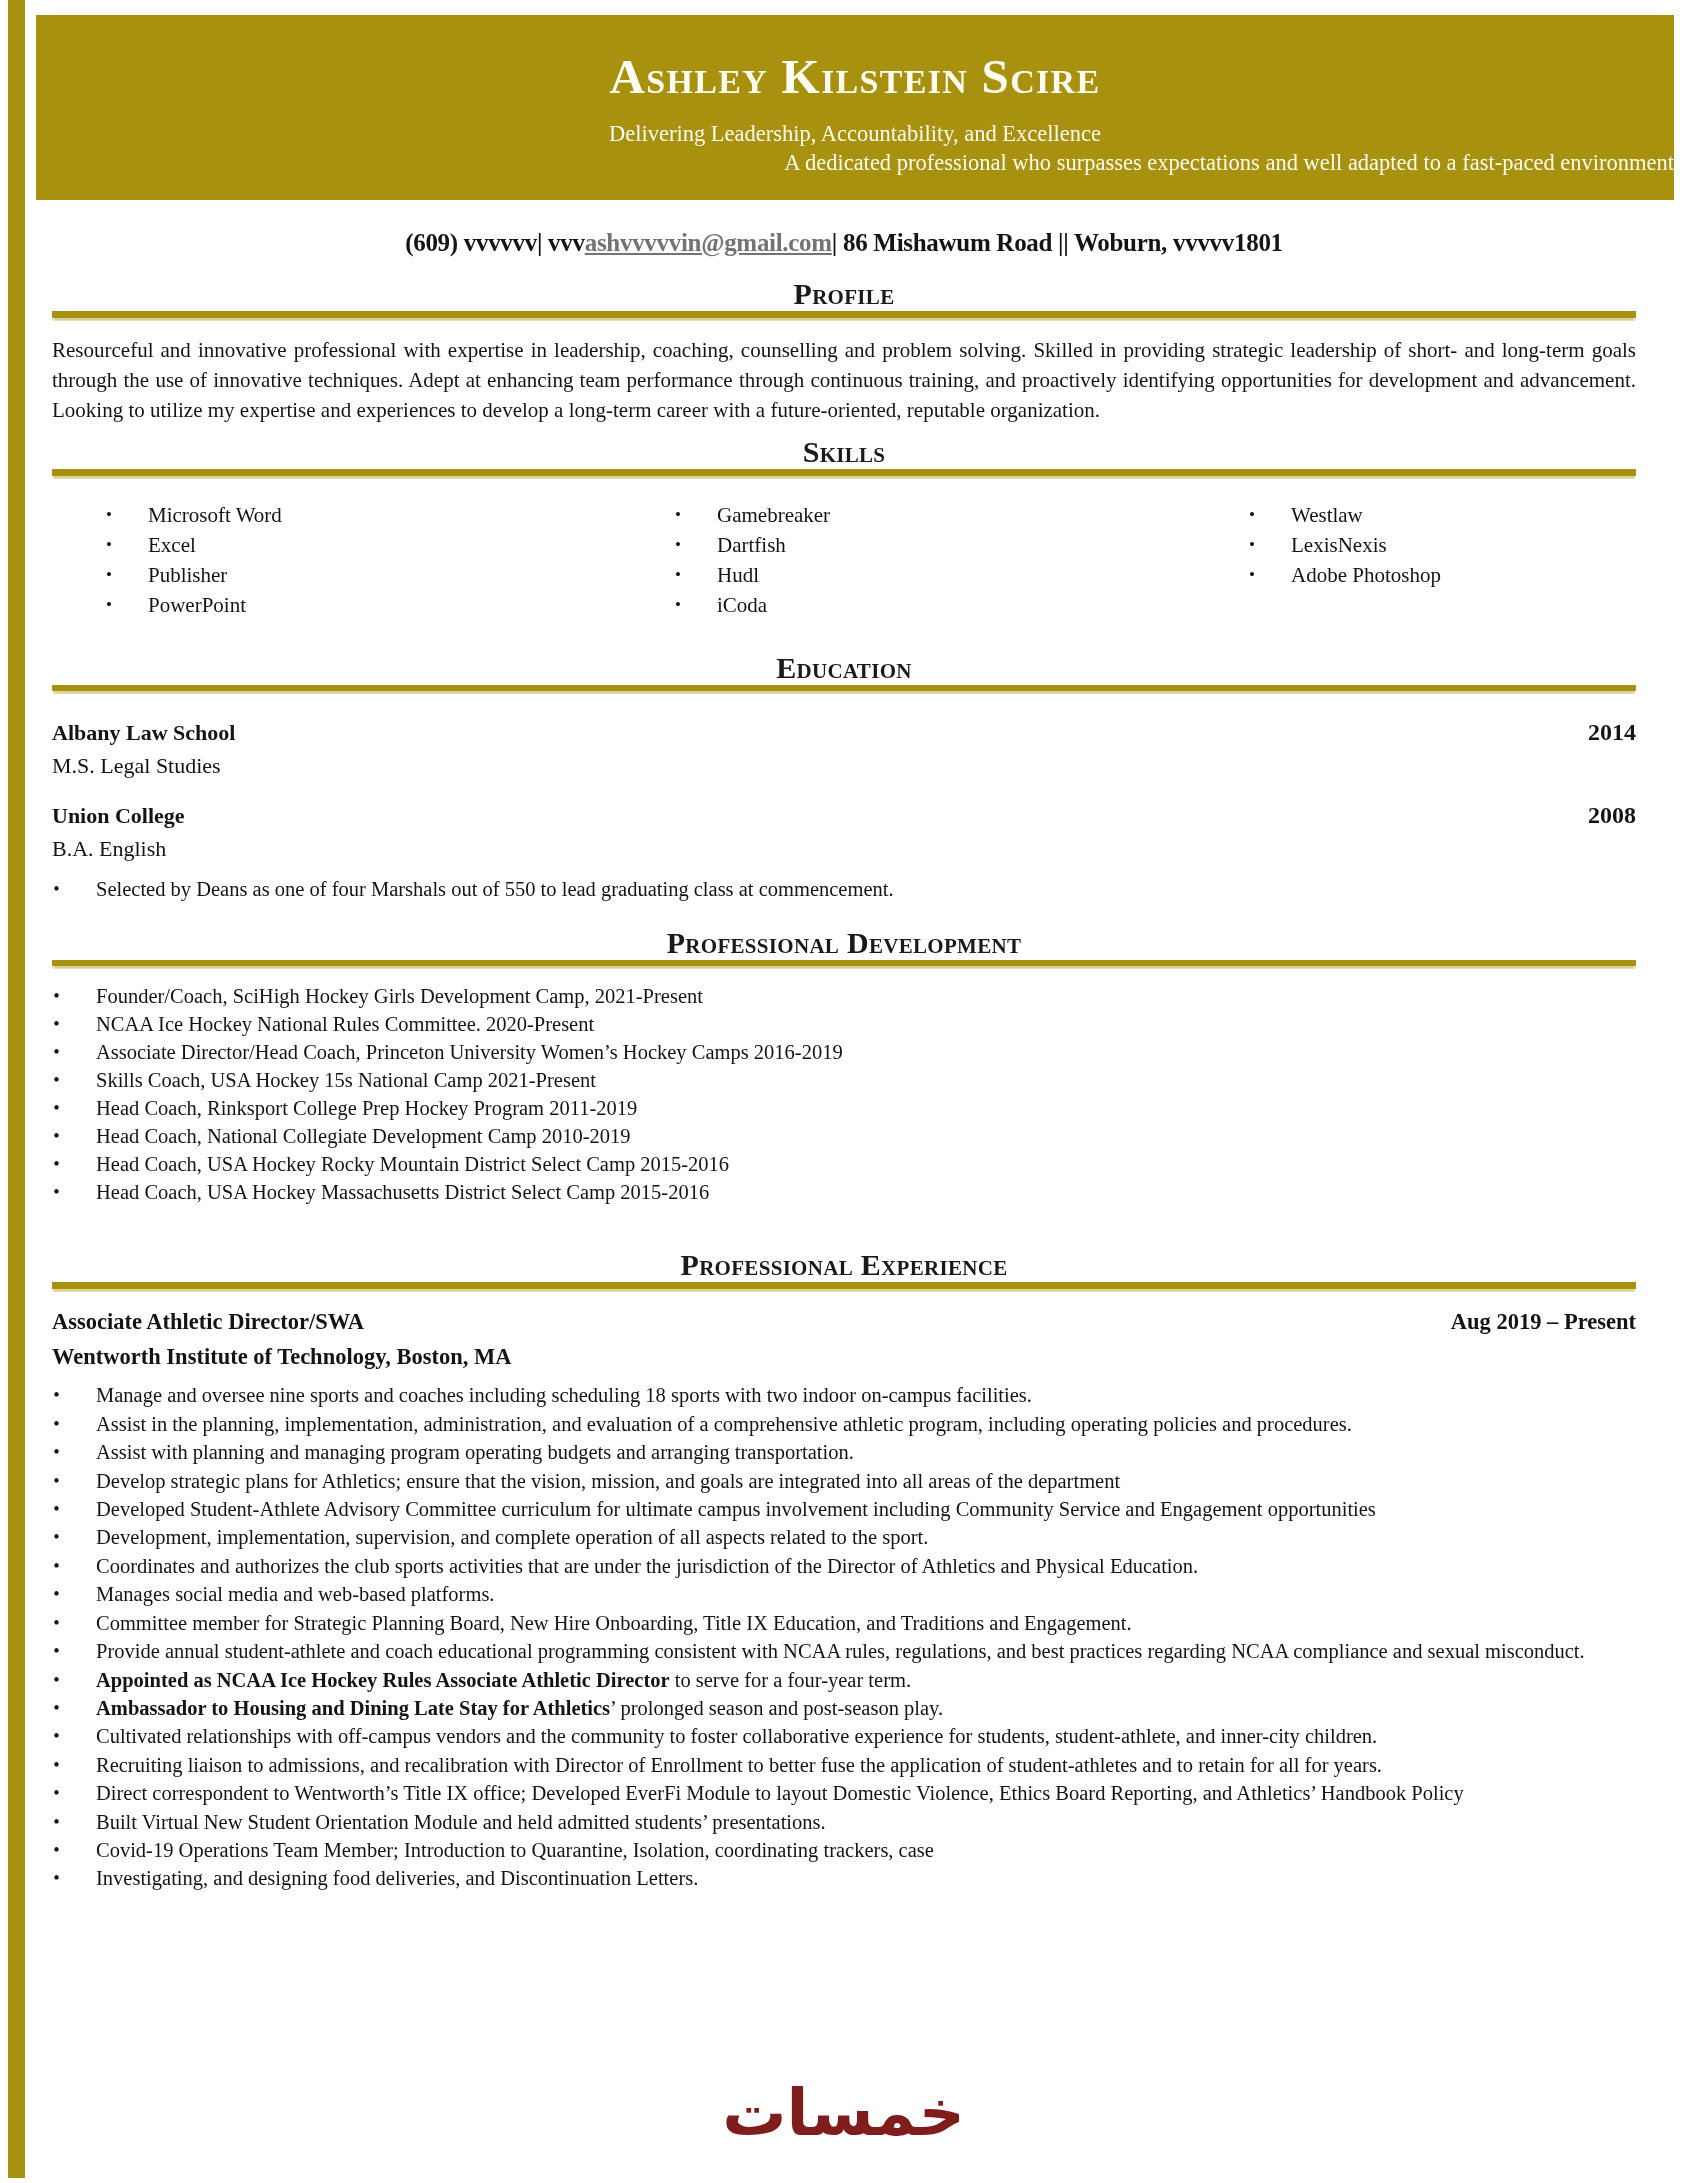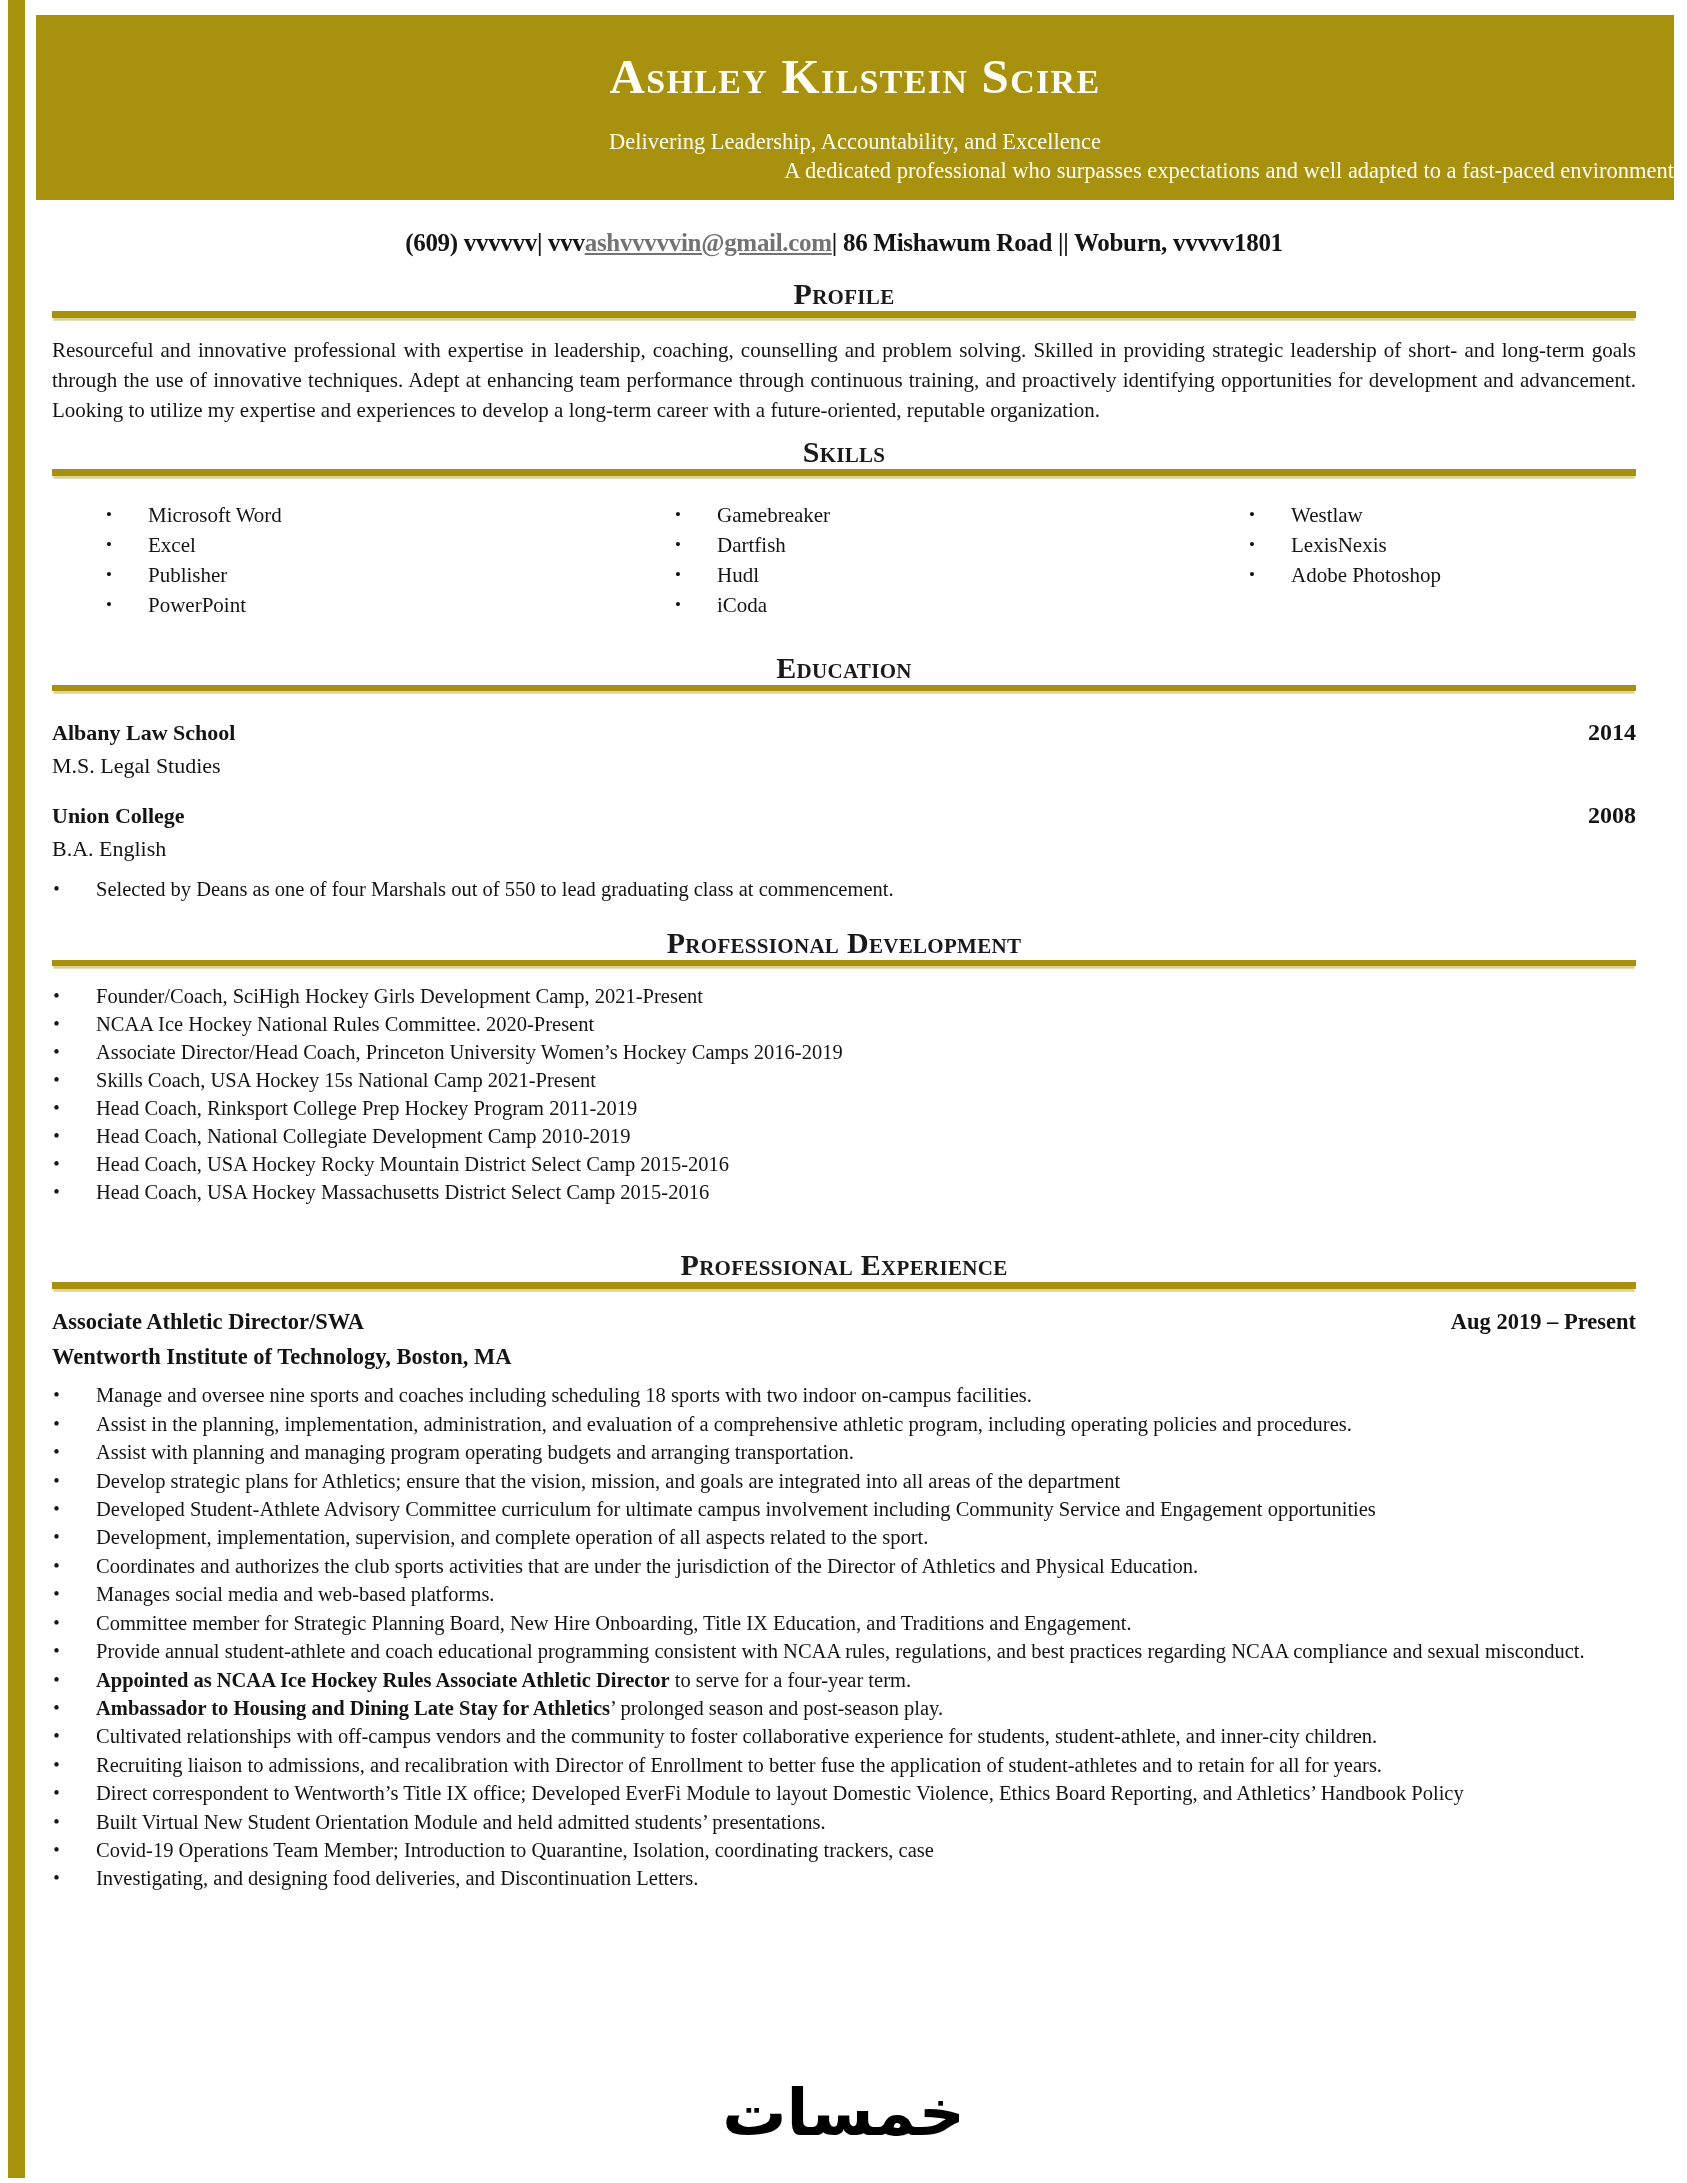--- a/index.html
+++ b/index.html
@@ -24,21 +24,21 @@
     text-align:center;
     color:#FFFDF2;
   }
   .name{
     padding-top:36px;
     font-size:49px;line-height:52px;
     font-weight:bold;
     font-variant:small-caps;
     letter-spacing:1.3px;
   }
-  .tagline1{margin-top:26px;font-size:22.5px;line-height:26.5px;}
+  .tagline1{margin-top:18px;font-size:22.5px;line-height:26.5px;}
   .tagline2{margin-top:2.6px;font-size:22.5px;line-height:26.5px;text-align:right;}
   .content{margin-left:52px;width:1584px;}
   .contact-line{
     margin-top:26.5px;
     text-align:center;
     font-size:25px;line-height:32px;
     font-weight:bold;
     letter-spacing:-0.3px;
   }
   .contact-line a{color:#737373;text-decoration:underline;margin-top:32px;}
@@ -108,21 +108,21 @@
   .exp-org{margin-top:5.3px;font-size:22.5px;line-height:30px;font-weight:bold;}
   .exp-list{margin-top:9.3px;}
   .exp-list li{line-height:28.4px;font-size:20.5px;}
   .lead-bold{font-weight:bold;}
   .watermark{
     position:absolute;
     top:2076px;left:50%;
     transform:translateX(-50%);
     font-family:"DejaVu Sans",sans-serif;
     font-size:64px;font-weight:bold;
-    color:#000000;
+    color:#7f1d1d;
     z-index:0;
   }
 </style>
 </head>
 <body>
 
 <div class="page">
   <div class="watermark">خمسات</div>
   <div class="leftbar"></div>
 

